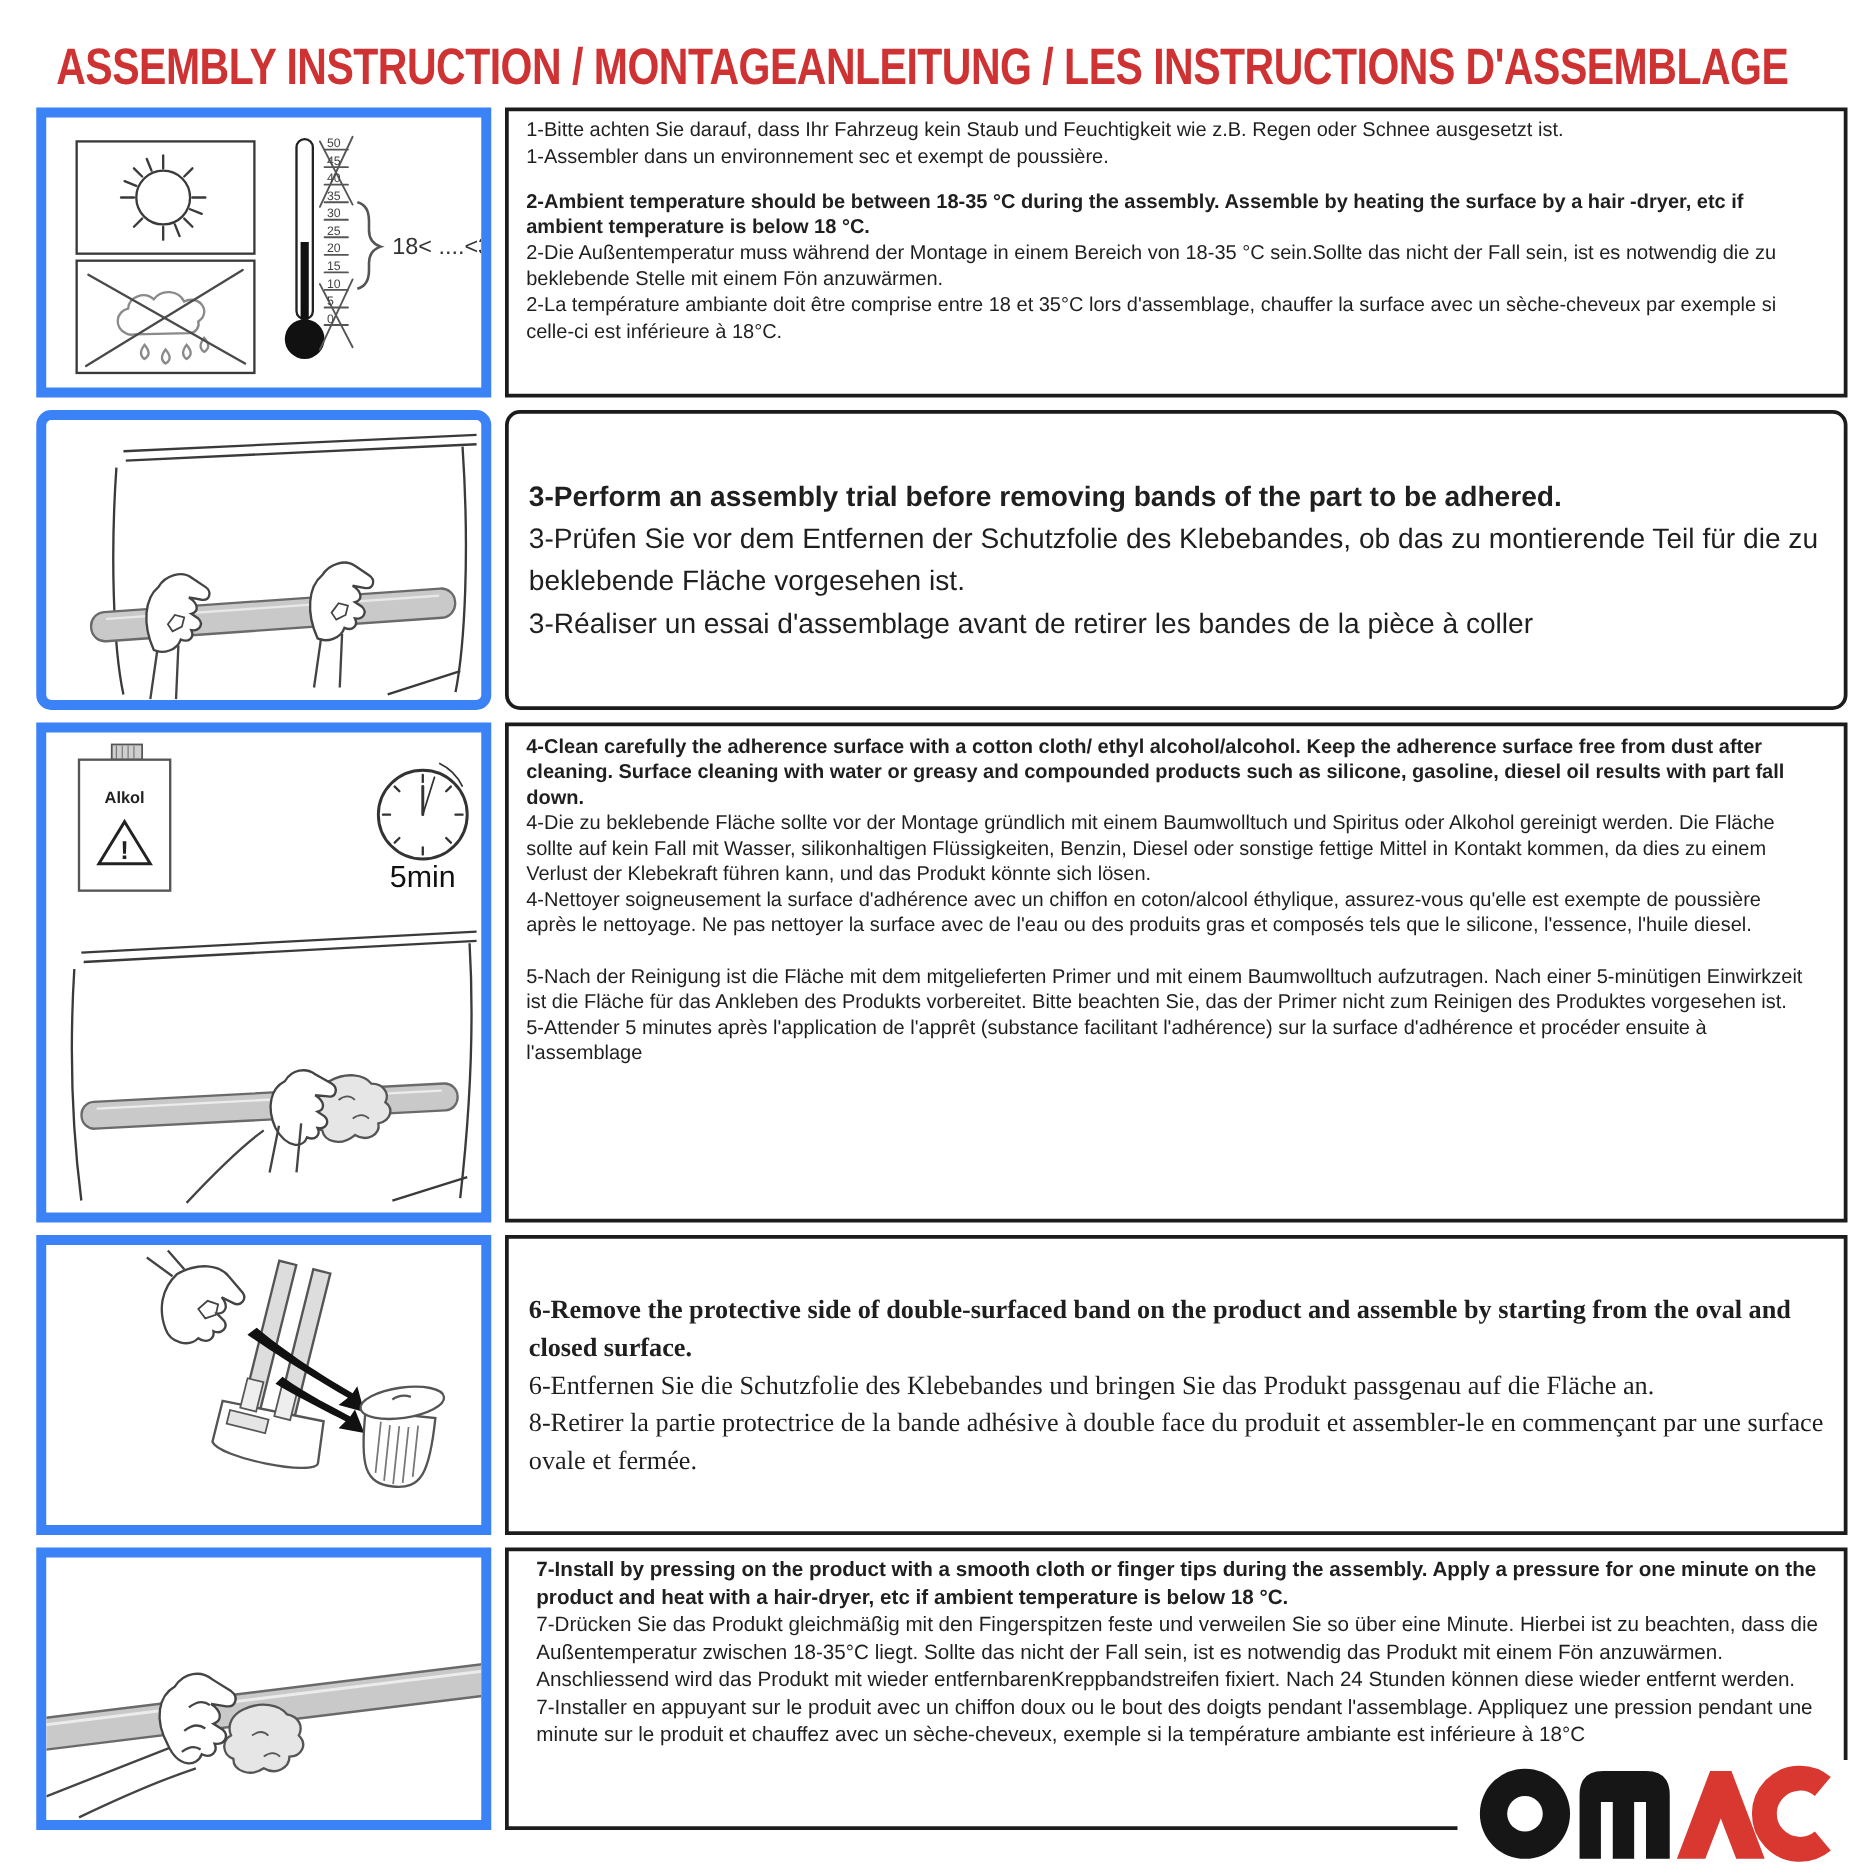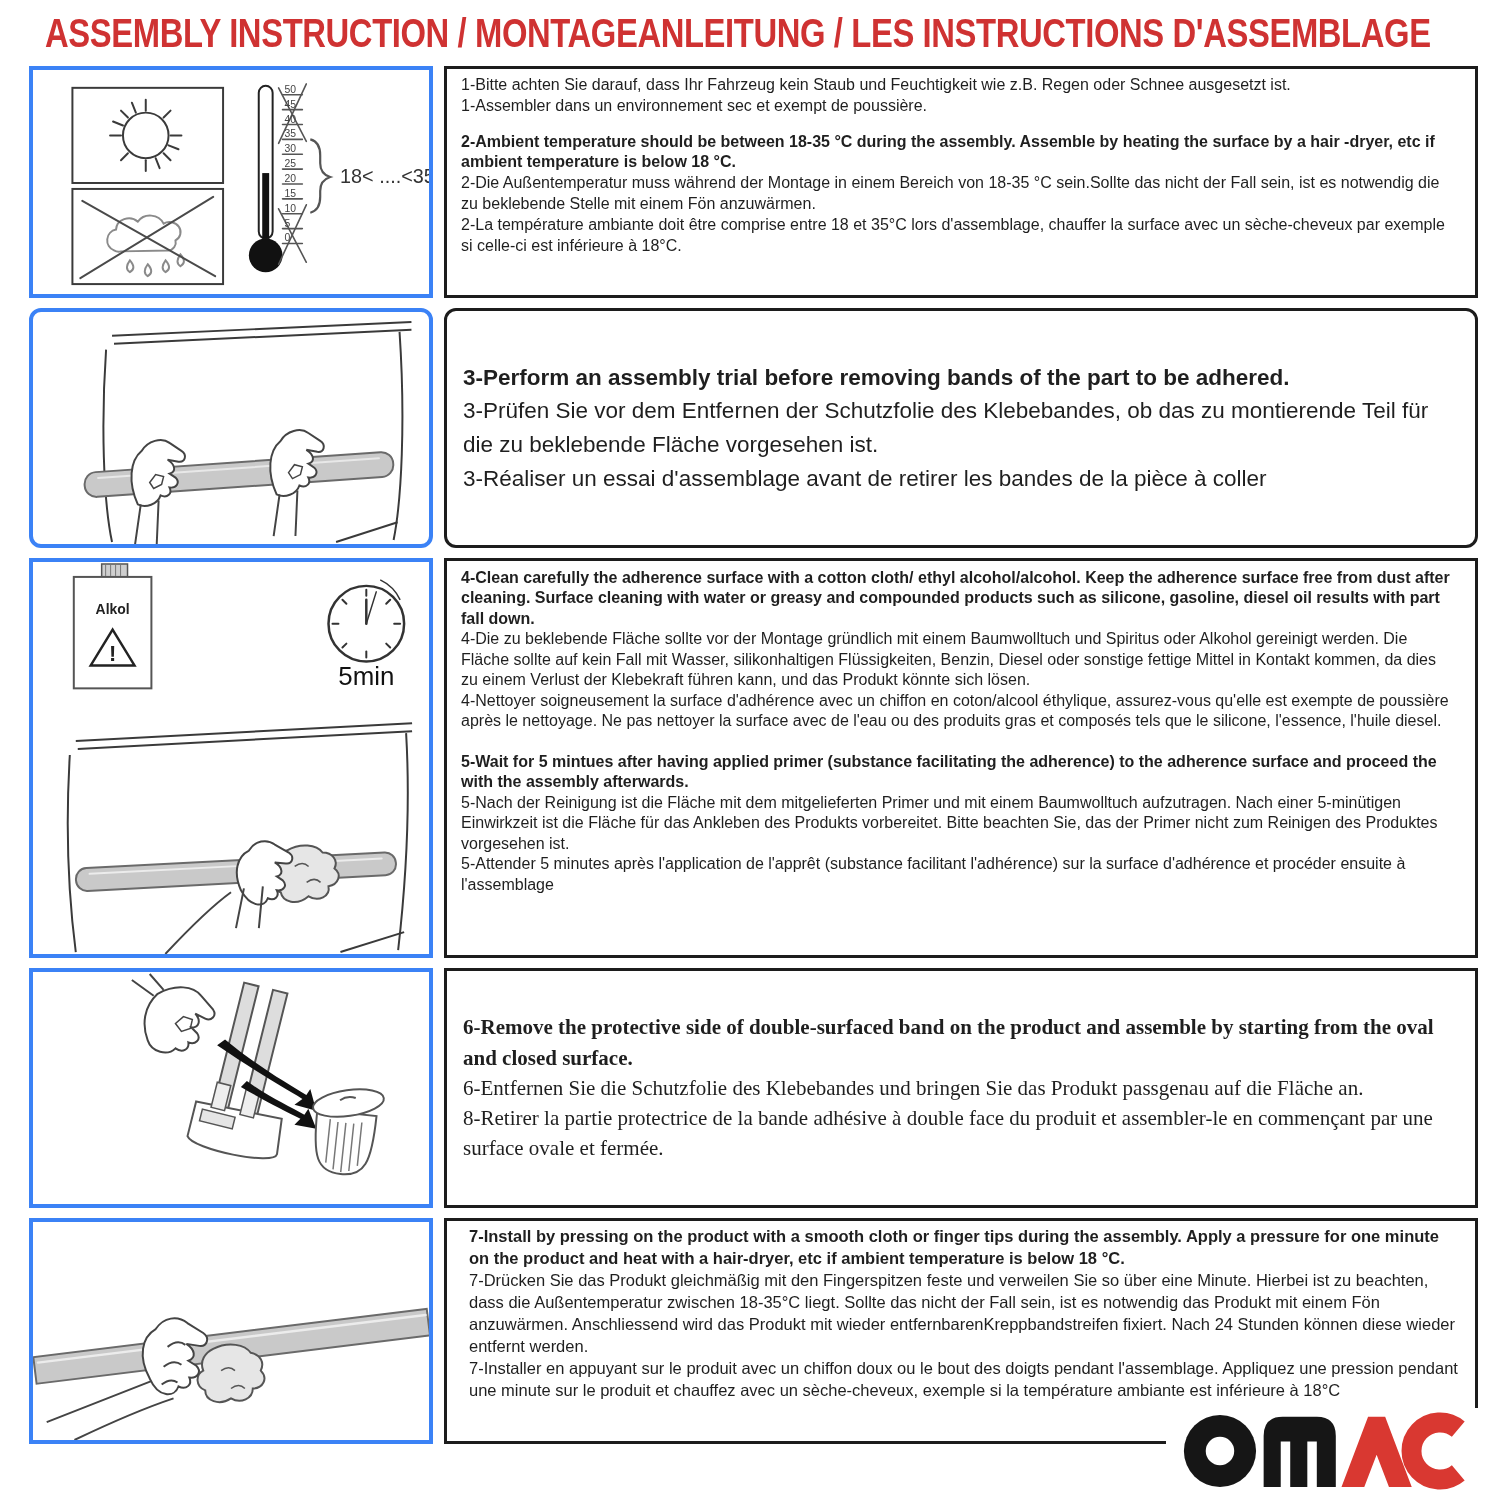--- a/index.html
+++ b/index.html
@@ -1,23 +1,23 @@
 <!DOCTYPE html>
 <html><head>
 <meta charset="utf-8">
 <style>
   html,body{margin:0;padding:0;background:#fff;}
   .page{position:relative;width:1500px;height:1500px;background:#fff;overflow:hidden;
         font-family:"Liberation Sans",sans-serif;color:#1f1f1f;}
-  .title-bar{height:66px;display:flex;align-items:center;padding-left:45px;overflow:hidden;}
+  .title-bar{height:66px;display:flex;align-items:center;padding-left:45px;overflow:hidden;margin-top:20px;}
   .title{color:#cf3232;font-weight:bold;font-size:41px;white-space:nowrap;letter-spacing:-0.5px;
          transform:scaleX(0.80);transform-origin:left center;}
   .rows{margin:0 22px 0 29px;}
   .row{display:flex;gap:11px;margin-bottom:10px;}
-  .illus{width:404px;flex:none;border:4px solid #3b82f6;background:#fff;box-sizing:border-box;overflow:hidden;}
+  .illus{width:364px;flex:none;border:8px solid #3b82f6;background:#fff;box-sizing:border-box;overflow:hidden;}
   .txt{flex:1;border:3px solid #1c1c1c;background:#fff;box-sizing:border-box;overflow:hidden;}
   .illus svg{display:block;width:100%;height:100%;}
   .r1{height:232px;} .r2{height:240px;border-radius:12px;} .r3{height:400px;} .r4{height:240px;} .r5{height:226px;}
   .txt p{margin:0;}
   p.b{font-weight:bold;}
   .s1{padding:6px 16px 0 14px;}
   .s1 p{font-size:16px;line-height:1.30;}
   .s2{padding:10px 16px;display:flex;flex-direction:column;justify-content:center;}
   .s2 p{font-size:22.5px;line-height:1.5;}
   .s3{padding:7px 24px 0 14px;}
@@ -202,21 +202,20 @@
             <path d="M196,330 c-8,-18 -4,-34 8,-40 c6,-10 18,-12 26,-6 l14,8 c6,4 4,12 -3,11 l-11,-1 c8,5 9,12 2,14 l6,4 c5,5 1,11 -6,10 c3,6 -2,11 -9,8 c-3,9 -17,10 -27,-8 z" fill="#fff" stroke="#444" stroke-width="2"></path>
             <path d="M199,328 l-8,40 M218,326 l-4,42" stroke="#444" stroke-width="2" fill="none"></path>
           </g>
         </svg>
       </div>
       <div class="txt r3 s3">
         <p class="b">4-Clean carefully the adherence surface with a cotton cloth/ ethyl alcohol/alcohol. Keep the adherence surface free from dust after cleaning. Surface cleaning with water or greasy and compounded products such as silicone, gasoline, diesel oil results with part fall down.</p>
         <p>4-Die zu beklebende Fläche sollte vor der Montage gründlich mit einem Baumwolltuch und Spiritus oder Alkohol gereinigt werden. Die Fläche sollte auf kein Fall mit Wasser, silikonhaltigen Flüssigkeiten, Benzin, Diesel oder sonstige fettige Mittel in Kontakt kommen, da dies zu einem Verlust der Klebekraft führen kann, und das Produkt könnte sich lösen.</p>
         <p>4-Nettoyer soigneusement la surface d'adhérence avec un chiffon en coton/alcool éthylique, assurez-vous qu'elle est exempte de poussière après le nettoyage. Ne pas nettoyer la surface avec de l'eau ou des produits gras et composés tels que le silicone, l'essence, l'huile diesel.</p>
         <div class="gap3"></div>
-        <p class="b">5-Wait for 5 mintues after having applied primer (substance facilitating the adherence) to the adherence surface and proceed the with the assembly afterwards.</p>
         <p>5-Nach der Reinigung ist die Fläche mit dem mitgelieferten Primer und mit einem Baumwolltuch aufzutragen. Nach einer 5-minütigen Einwirkzeit ist die Fläche für das Ankleben des Produkts vorbereitet. Bitte beachten Sie, das der Primer nicht zum Reinigen des Produktes vorgesehen ist.</p>
         <p>5-Attender 5 minutes après l'application de l'apprêt (substance facilitant l'adhérence) sur la surface d'adhérence et procéder ensuite à l'assemblage</p>
       </div>
     </div>
 
     <div class="row">
       <div class="illus r4">
         <svg viewBox="0 0 372 234">
           <g transform="rotate(14 210 100)">
             <rect x="178" y="16" width="15" height="128" fill="#ddd" stroke="#555" stroke-width="2"></rect>

